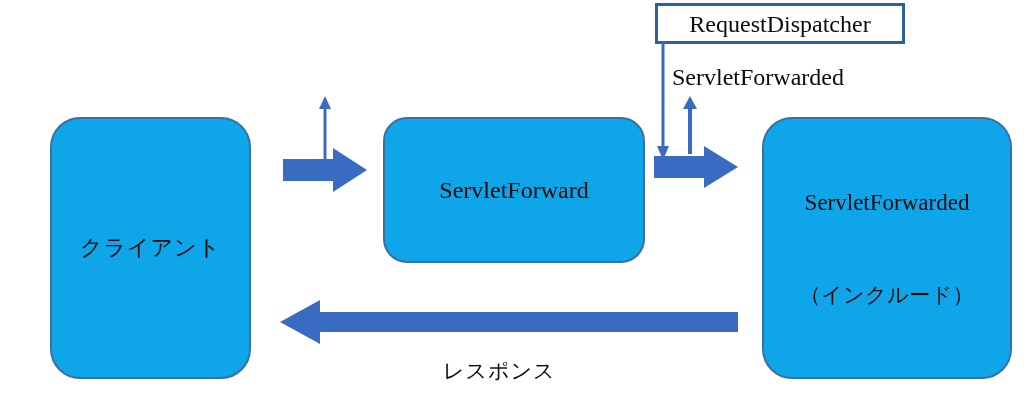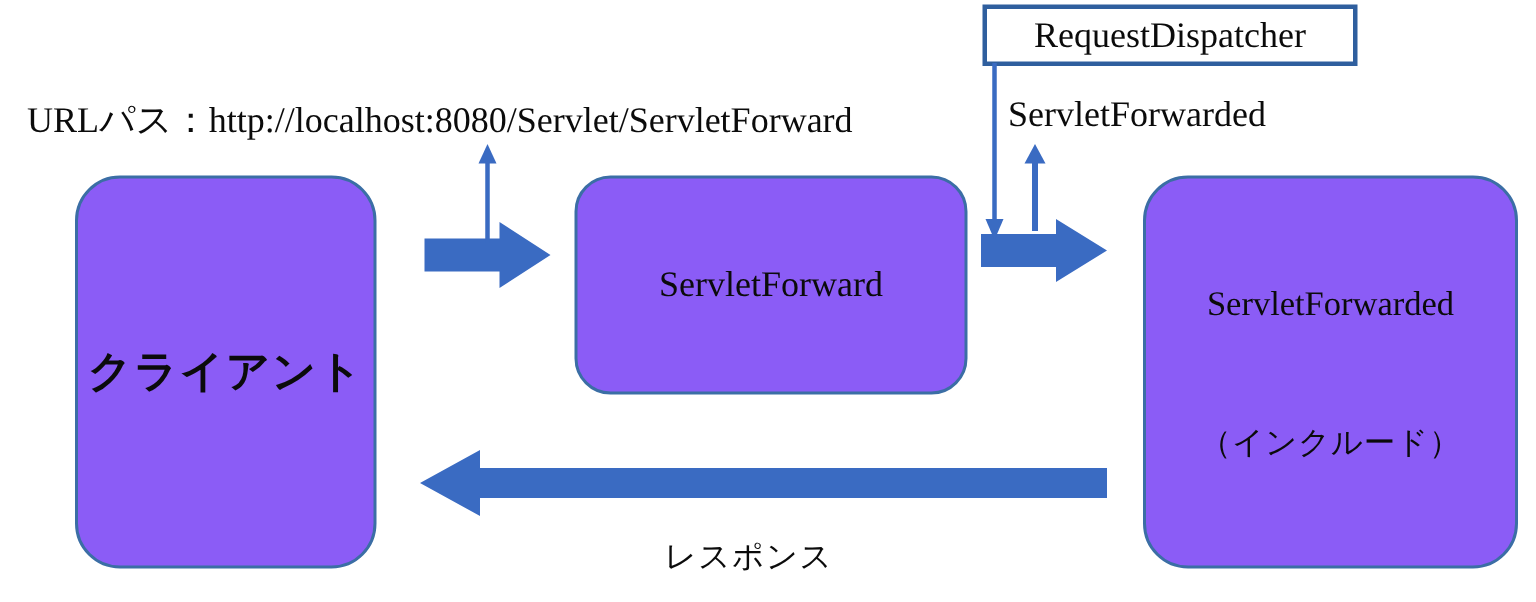--- a/index.html
+++ b/index.html
@@ -13,43 +13,43 @@
     height: 401px;
     background: #ffffff;
     overflow: hidden;
     font-family: "Liberation Serif", "DejaVu Serif", serif;
   }
 
   
   .node {
     position: absolute;
     box-sizing: border-box;
-    background: #8b5cf6;
+    background: #0ea5e9;
     border: 2.5px solid #3b6ea5;
     display: flex;
     align-items: center;
     justify-content: center;
     text-align: center;
   }
   .node .node-label {
     line-height: 1.28;
     color: #0b0b0b;
     white-space: pre-line;
   }
 
   #node-client {
     left: 50px;  top: 117px;
     width: 201px; height: 262px;
     border-radius: 30px;
   }
   #node-client .node-label {
     font-family: "DejaVu Sans", "Liberation Sans", sans-serif;
-    font-size: 29px;
+    font-size: 22px;
     letter-spacing: 1px;
-    font-weight: 700;
+    font-weight: 400;
     text-align: center;
   }
 
   #node-servletforward {
     left: 383px; top: 117px;
     width: 262px; height: 146px;
     border-radius: 24px;
   }
   #node-servletforward .node-label {
     font-size: 24px;
@@ -120,21 +120,20 @@
 </style>
 </head>
 <body>
 
 <div id="canvas">
 
   <div id="box-requestdispatcher">
     <span class="rd-label">RequestDispatcher</span>
   </div>
 
-  <div class="flat-text" id="label-url">URLパス：http://localhost:8080/Servlet/ServletForward</div>
 
   <div class="flat-text" id="label-servletforwarded-top">ServletForwarded</div>
 
   <div class="node" id="node-client">
     <span class="node-label">クライアント</span>
   </div>
 
   <div class="node" id="node-servletforward">
     <span class="node-label">ServletForward</span>
   </div>

